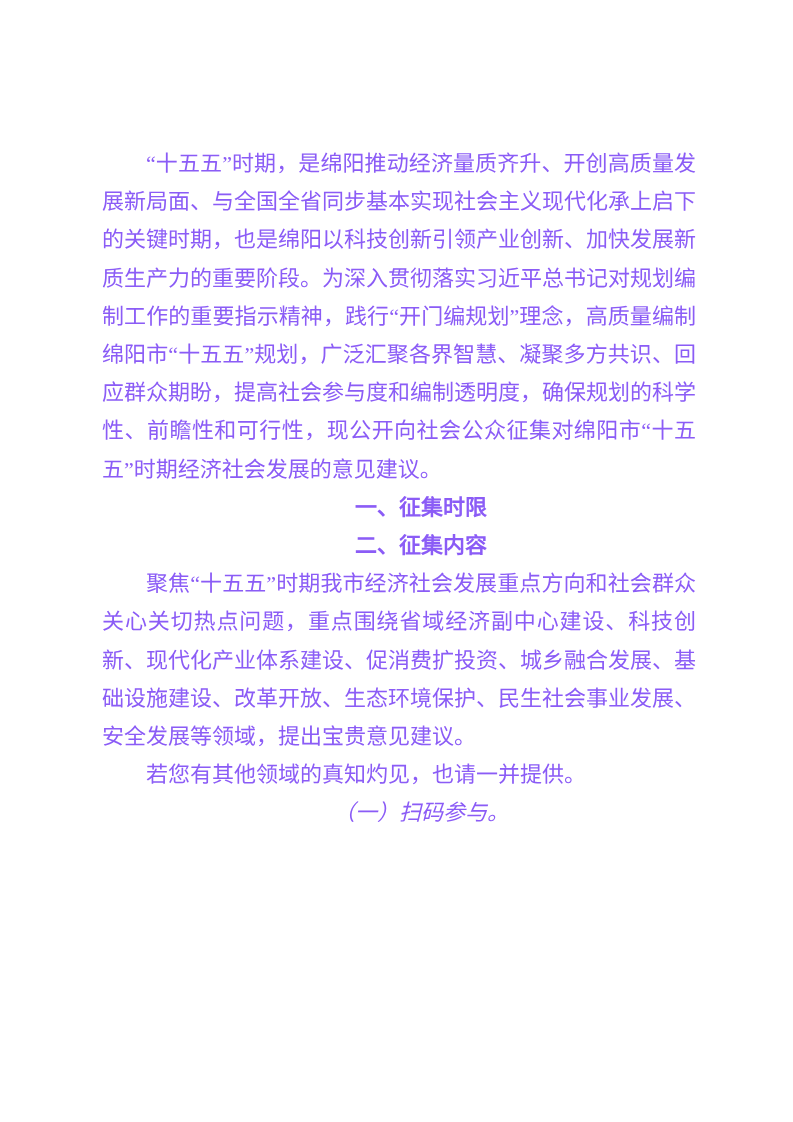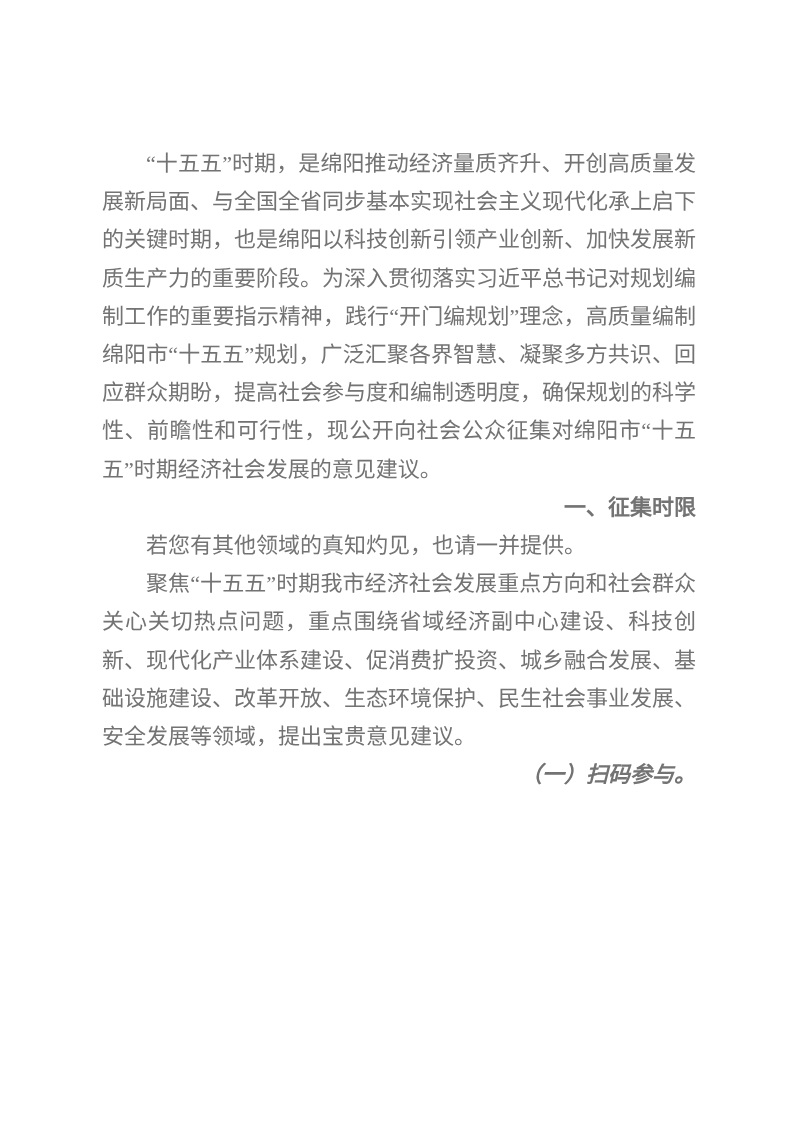--- a/index.html
+++ b/index.html
@@ -12,21 +12,21 @@
     width: 793px;
     height: 1122px;
     background: #ffffff;
     overflow: hidden;
   }
   .content {
     position: absolute;
     top: 145px;
     left: 102px;
     width: 594px;
-    color: #737373;
+    color: #8b5cf6;
     font-family: "Liberation Serif", "DejaVu Serif", serif;
     font-size: 22px;
     line-height: 38.2px;
     text-align: justify;
     letter-spacing: 0;
   }
   .content p,
   .content h2,
   .content h3 {
     margin: 0;
@@ -34,45 +34,46 @@
     text-indent: 2em;
     font-size: 22px;
     line-height: 38.2px;
   }
   .para-body {
     font-weight: normal;
   }
   .section-heading {
     font-family: "Liberation Sans", "DejaVu Sans", sans-serif;
     font-weight: bold;
-    text-align: right;
+    text-align: center;
   }
   .sub-heading {
-    font-weight: bold;
+    font-weight: normal;
     font-style: italic;
-    text-align: right;
+    text-align: center;
   }
   
   .content p {
     text-align-last: left;
   }
 </style>
 </head>
 <body>
 
 <div class="page">
   <div class="content">
 
     <p class="para-body">“十五五”时期，是绵阳推动经济量质齐升、开创高质量发展新局面、与全国全省同步基本实现社会主义现代化承上启下的关键时期，也是绵阳以科技创新引领产业创新、加快发展新质生产力的重要阶段。为深入贯彻落实习近平总书记对规划编制工作的重要指示精神，践行“开门编规划”理念，高质量编制绵阳市“十五五”规划，广泛汇聚各界智慧、凝聚多方共识、回应群众期盼，提高社会参与度和编制透明度，确保规划的科学性、前瞻性和可行性，现公开向社会公众征集对绵阳市“十五五”时期经济社会发展的意见建议。</p>
 
     <h2 class="section-heading">一、征集时限</h2>
 
 
+    <h2 class="section-heading">二、征集内容</h2>
+
+    <p class="para-body">聚焦“十五五”时期我市经济社会发展重点方向和社会群众关心关切热点问题，重点围绕省域经济副中心建设、科技创新、现代化产业体系建设、促消费扩投资、城乡融合发展、基础设施建设、改革开放、生态环境保护、民生社会事业发展、安全发展等领域，提出宝贵意见建议。</p>
 
     <p class="para-body">若您有其他领域的真知灼见，也请一并提供。</p>
-
-    <p class="para-body">聚焦“十五五”时期我市经济社会发展重点方向和社会群众关心关切热点问题，重点围绕省域经济副中心建设、科技创新、现代化产业体系建设、促消费扩投资、城乡融合发展、基础设施建设、改革开放、生态环境保护、民生社会事业发展、安全发展等领域，提出宝贵意见建议。</p>
 
 
     <h3 class="sub-heading">（一）扫码参与。</h3>
 
   </div>
 </div>
 
 </body></html>

